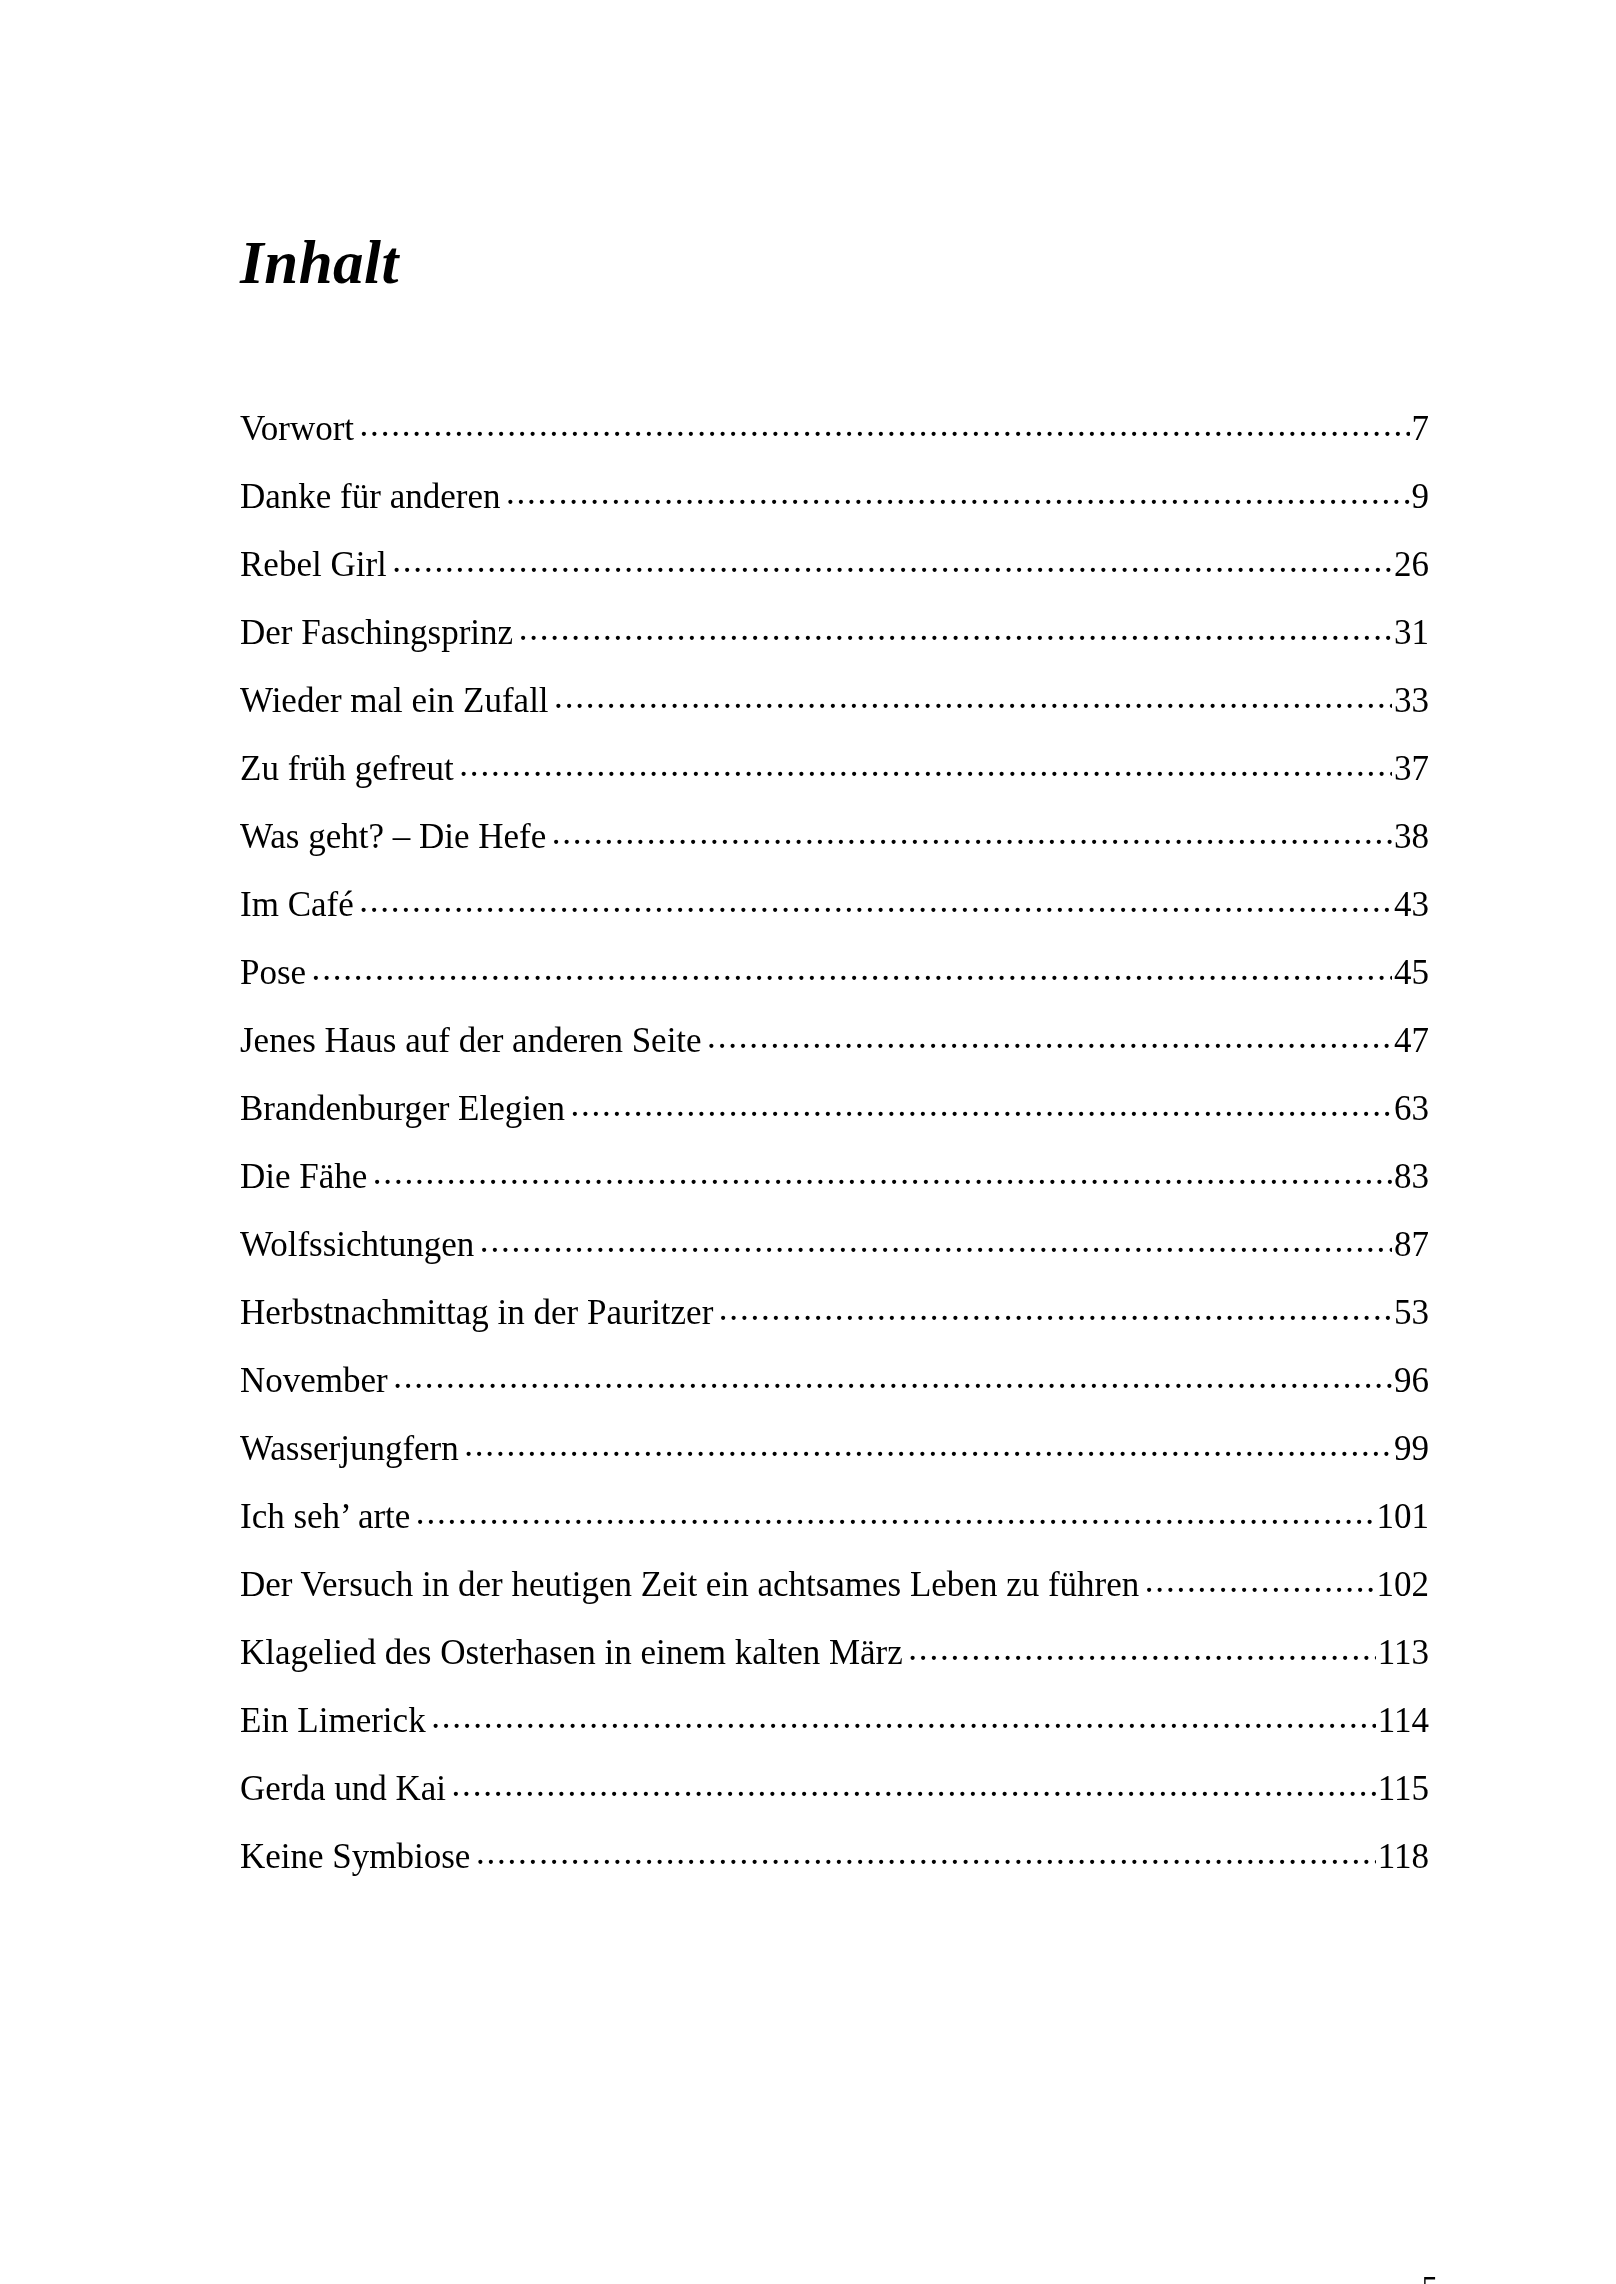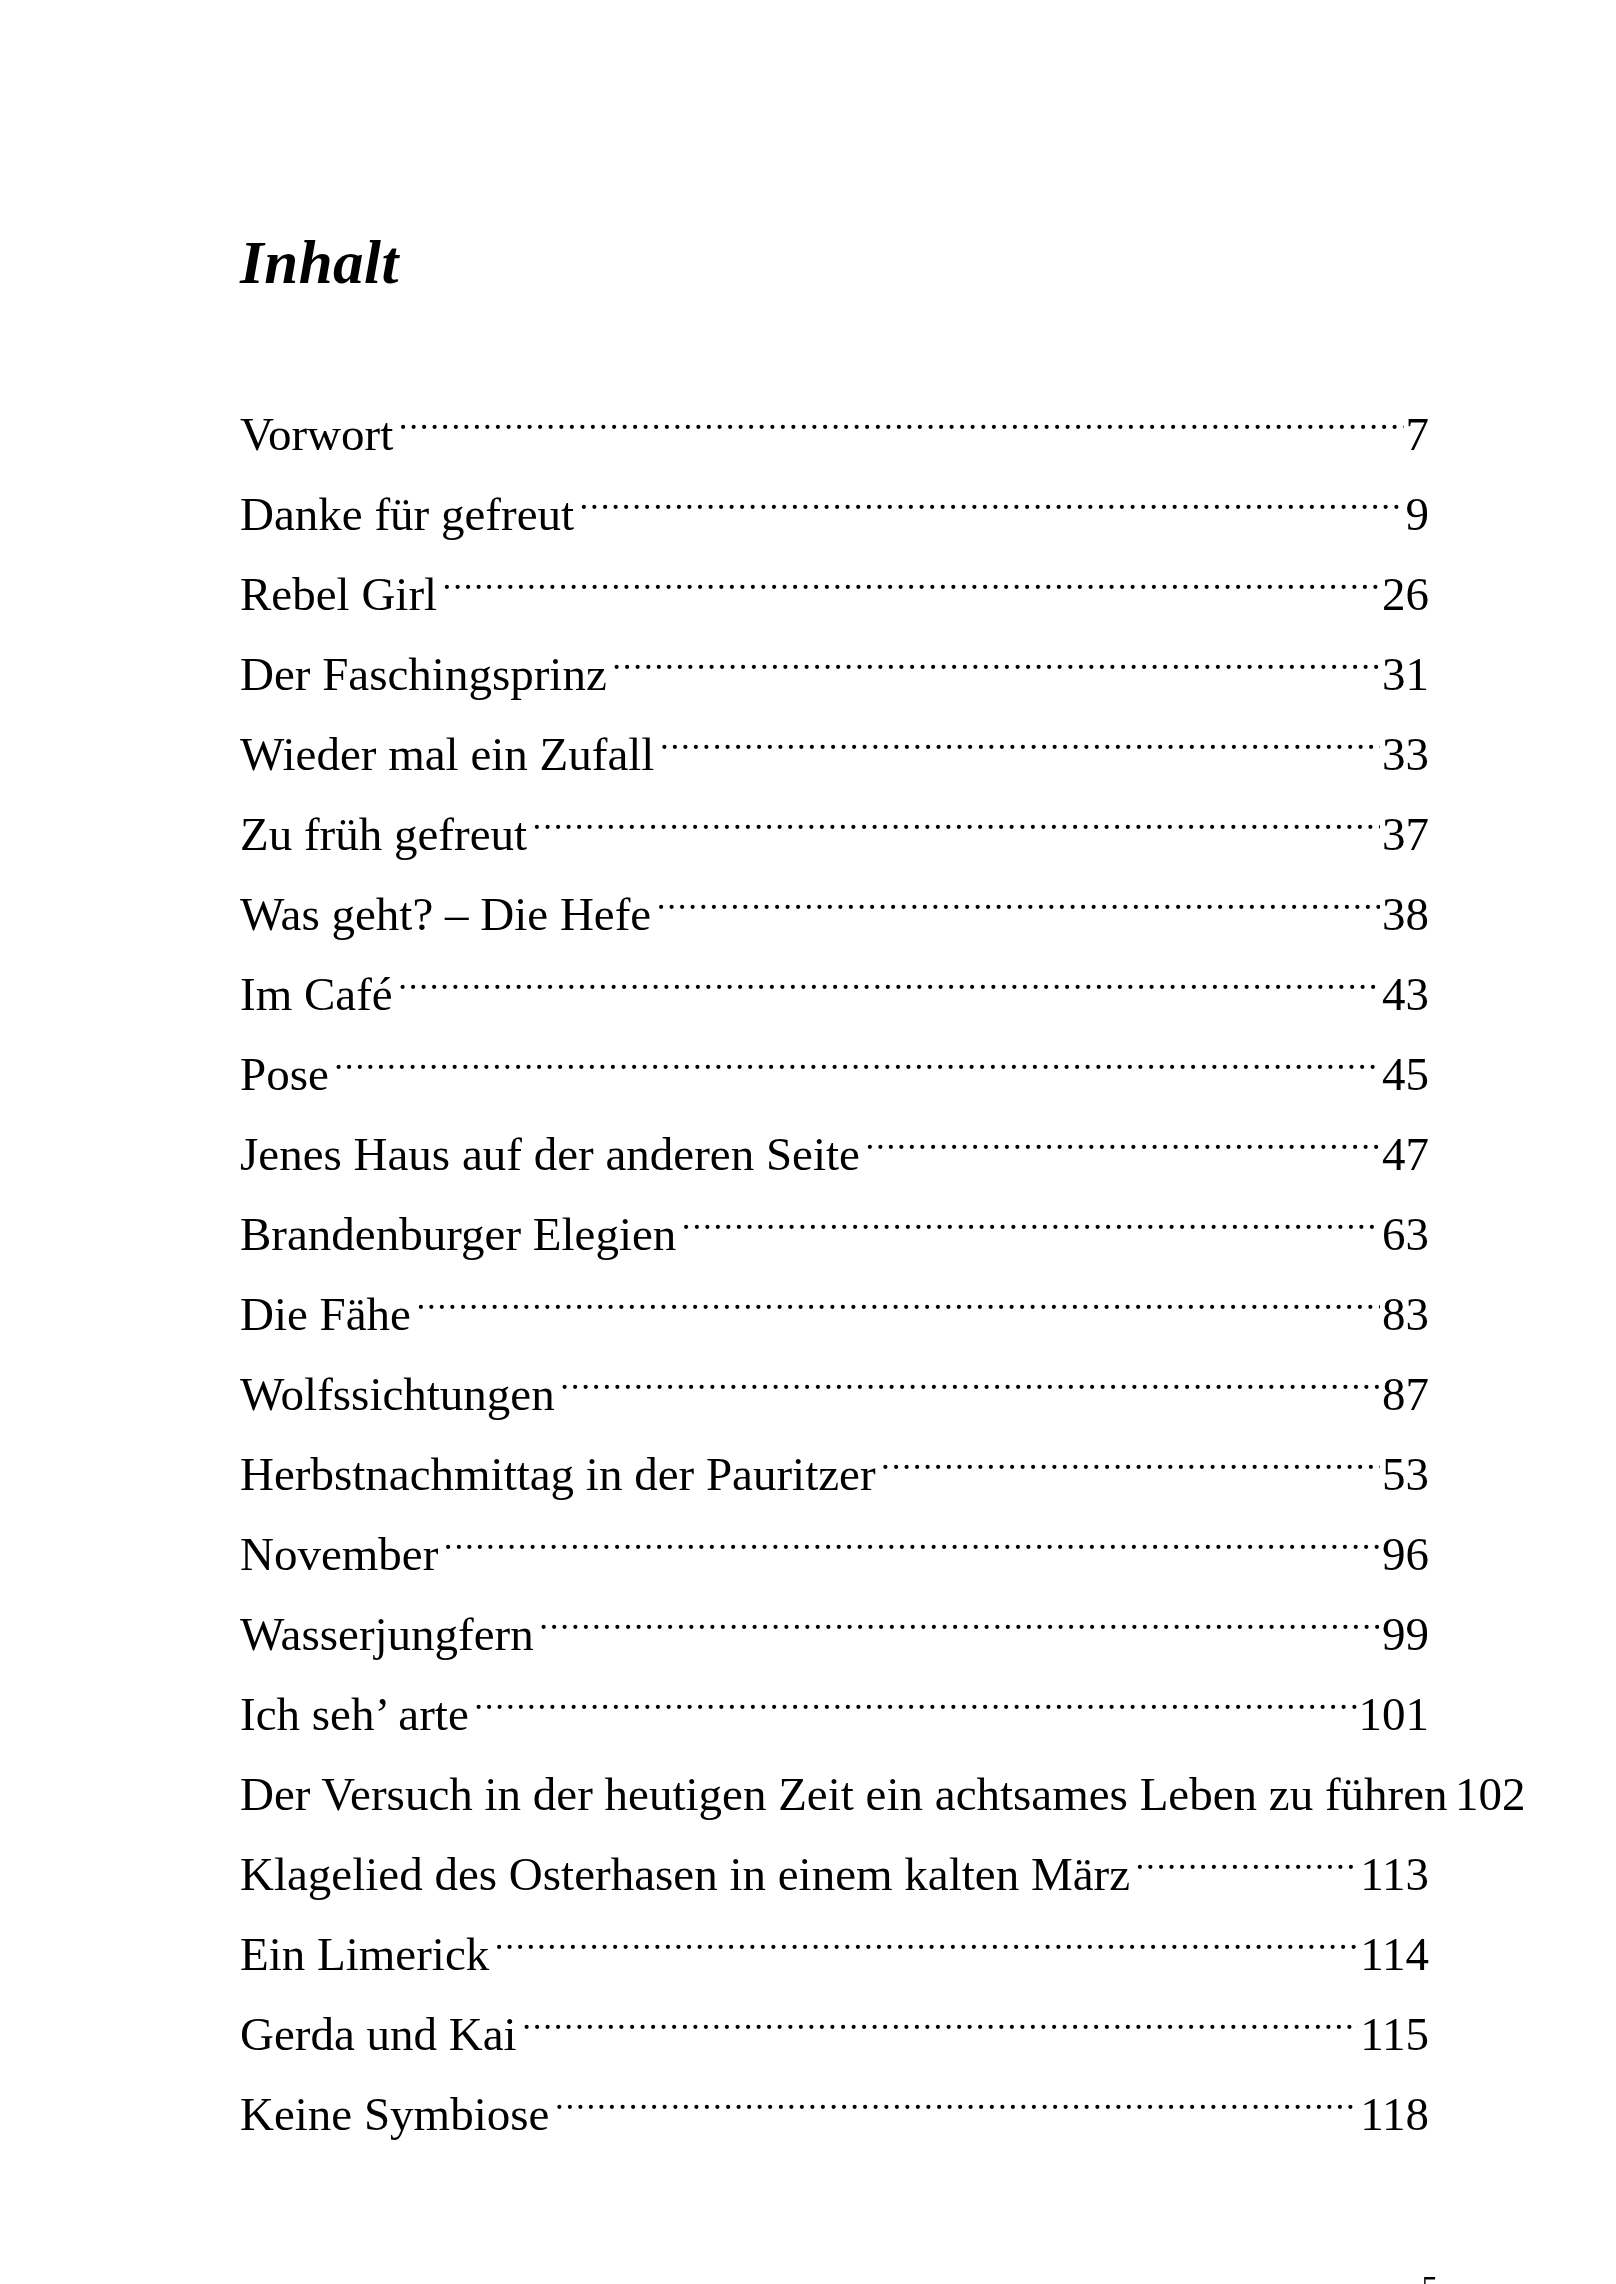--- a/index.html
+++ b/index.html
@@ -39,22 +39,22 @@
     margin: 0 0 115px 0;
   }
   .toc-list {
     list-style: none;
     margin: 0;
     padding: 0;
     width: 1189px;
   }
   .toc-entry {
     display: flex;
-    align-items: flex-start;
-    font-size: 47px;
+    align-items: flex-end;
+    font-size: 35px;
     line-height: 1.0;
     margin-bottom: 33px;
     white-space: nowrap;
   }
   .toc-entry .entry-title {
     flex: 0 0 auto;
     padding-right: 4.6px;
   }
   .toc-entry .leader {
     flex: 1 1 auto;
@@ -96,21 +96,21 @@
 
     <ul class="toc-list">
 
       <li class="toc-entry">
         <span class="entry-title">Vorwort</span>
         <span class="leader"></span>
         <span class="entry-page">7</span>
       </li>
 
       <li class="toc-entry">
-        <span class="entry-title">Danke für gefreut</span>
+        <span class="entry-title">Danke für anderen</span>
         <span class="leader"></span>
         <span class="entry-page">9</span>
       </li>
 
       <li class="toc-entry">
         <span class="entry-title">Rebel Girl</span>
         <span class="leader"></span>
         <span class="entry-page">26</span>
       </li>
 

